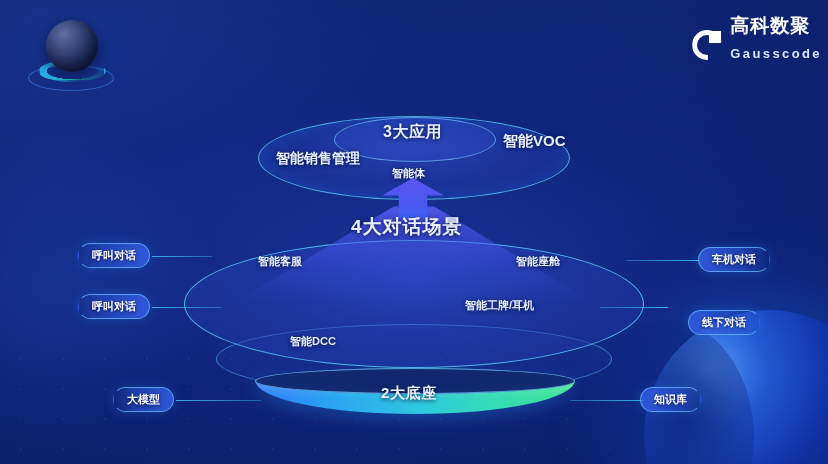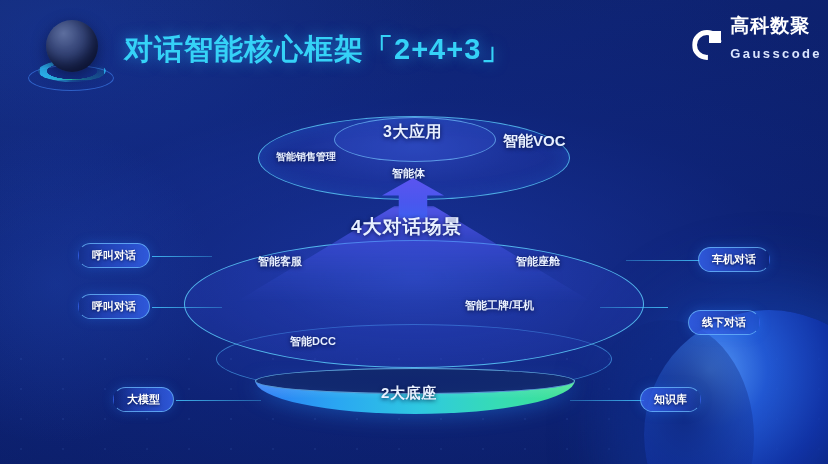--- a/index.html
+++ b/index.html
@@ -104,21 +104,21 @@
     background:radial-gradient(ellipse at 50% 36%, rgba(58,86,216,0.55) 0%, rgba(40,64,186,0.42) 48%, rgba(30,52,160,0.25) 100%);
     box-shadow:0 0 18px rgba(40,140,255,0.20) inset;
   }
   .dome-inner{
     position:absolute; left:334px; top:117px; width:162px; height:45px;
     border-radius:50%;
     border:1px solid rgba(120,200,255,0.65);
     background:rgba(58,92,226,0.22);
   }
   .t-app{ left:383px; top:122px; font-size:16px; font-weight:700; letter-spacing:.5px; }
-  .t-sales{ left:276px; top:150px; font-size:10px; font-weight:700; }
+  .t-sales{ left:276px; top:150px; font-size:14px; font-weight:700; }
   .t-voc{ left:503px; top:132px; font-size:15px; font-weight:700; }
   .t-agent{ left:392px; top:166px; font-size:11px; font-weight:700; }
 
   
   .arrow{
     position:absolute; left:382px; top:178px; width:62px; height:40px;
     background:linear-gradient(180deg,#5b54f0 0%,#4a57ee 60%,#3f5ef0 100%);
     clip-path:polygon(50% 0%,100% 44%,73% 44%,73% 100%,27% 100%,27% 44%,0 44%);
     filter:drop-shadow(0 0 10px rgba(92,92,246,0.65));
   }
@@ -225,21 +225,20 @@
   <div class="grid-dots"></div>
   <div class="bg-sphere"></div>
 
   <div class="header">
     <div class="logo-orb">
       <div class="orb-ring orb-ring-2"></div>
       <div class="orb-ring orb-ring-1"></div>
       <div class="orb-ball"></div>
     </div>
 
-    <div class="page-title">对话智能核心框架「2+4+3」</div>
 
     <div class="brand">
       <div class="brand-mark">
         <div class="c"></div>
           <div class="sq"></div>
       </div>
       <div class="brand-text">
         <div class="brand-cn">高科数聚</div>
         <div class="brand-en">Gausscode</div>
       </div>

